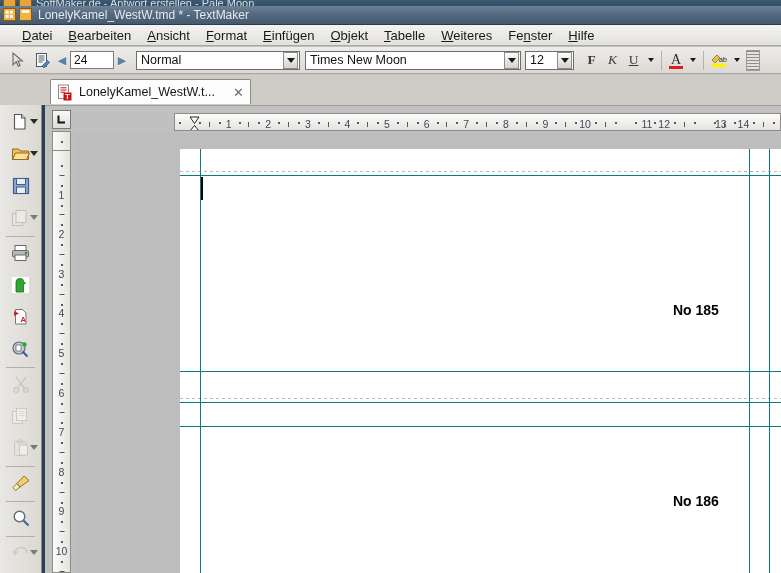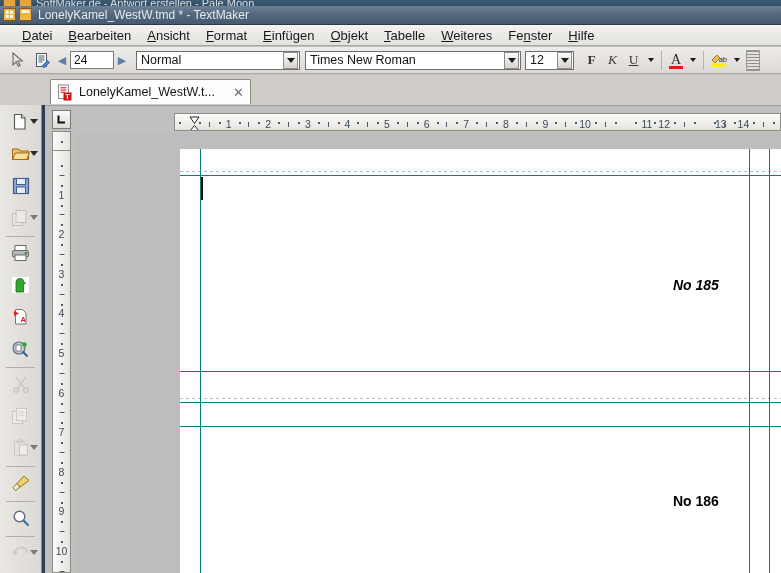--- a/index.html
+++ b/index.html
@@ -176,21 +176,21 @@
     <div class="spin-left">◀</div>
     <div class="tinput" style="width:44px;">24</div>
     <div class="spin-right">▶</div>
     <div class="combo" style="width:164px;margin-left:6px;">
       <div class="val">Normal</div>
       <div class="arrow">
           <span class="caret"></span>
         </div>
     </div>
     <div class="combo" style="width:216px;margin-left:5px;">
-      <div class="val">Times New Roman</div>
+      <div class="val">Times New Moon</div>
       <div class="arrow">
           <span class="caret"></span>
         </div>
     </div>
     <div class="combo" style="width:49px;margin-left:4px;">
       <div class="val">12</div>
       <div class="arrow">
           <span class="caret"></span>
         </div>
     </div>
@@ -497,18 +497,18 @@
       <div class="guide-h" style="top:253px;"></div>
       <div class="dashline" style="top:249px;"></div>
       <div class="guide-h" style="top:277px;"></div>
 
       <div class="guide-v" style="left:20px;"></div>
       <div class="guide-v" style="left:569px;"></div>
       <div class="guide-v" style="left:589px;"></div>
 
       <div class="cursor" style="left:21px;top:28px;height:23px;"></div>
 
-      <div class="pno" style="left:493px;top:128px;font-style:italic;">No 185</div>
+      <div class="pno" style="left:493px;top:153px;">No 185</div>
       <div class="pno" style="left:493px;top:344px;">No 186</div>
     </div>
   </div>
 
 </div>
 
 </body></html>

